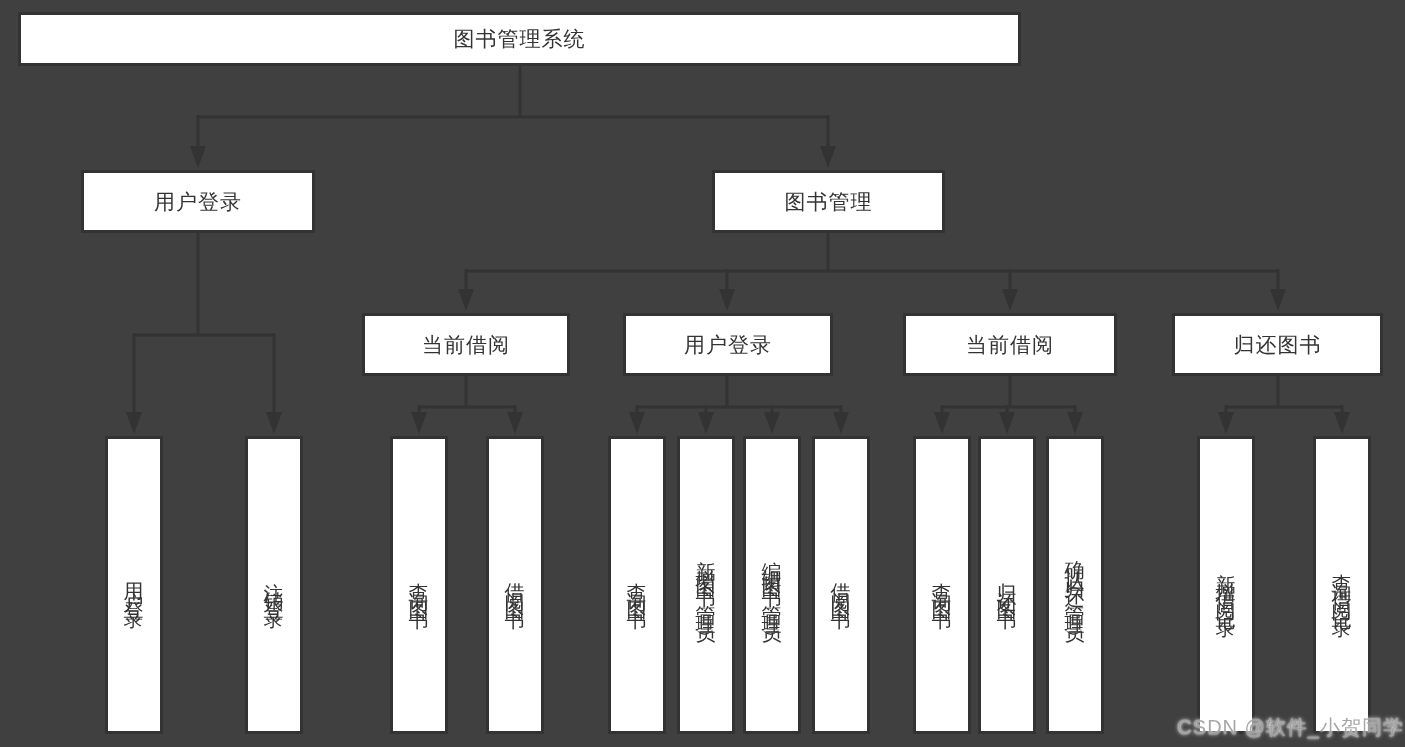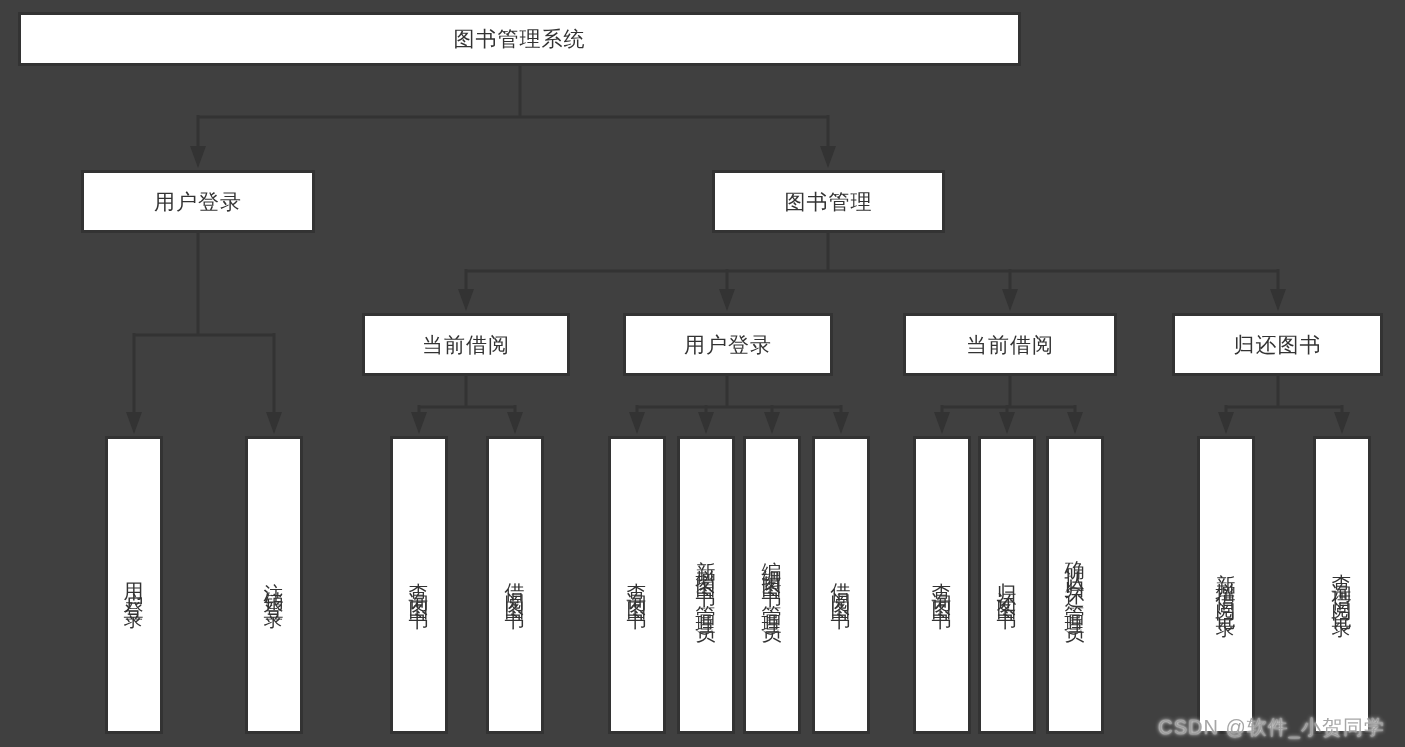--- a/index.html
+++ b/index.html
@@ -35,21 +35,21 @@
   .vlabel {
     writing-mode: vertical-rl;
     text-orientation: mixed;
     font-size: 20px;
     letter-spacing: 9px;
     color: #333333;
     line-height: 1;
   }
   .watermark {
     position: absolute;
-    right: 20px;
+    right: 1px;
     bottom: 6px;
     font-size: 20px;
     letter-spacing: 1px;
     color: rgba(150,150,150,0.85);
     text-shadow: 0 0 4px #ffffff, 0 0 2px #ffffff;
     white-space: nowrap;
   }
 </style>
 </head>
 <body>

